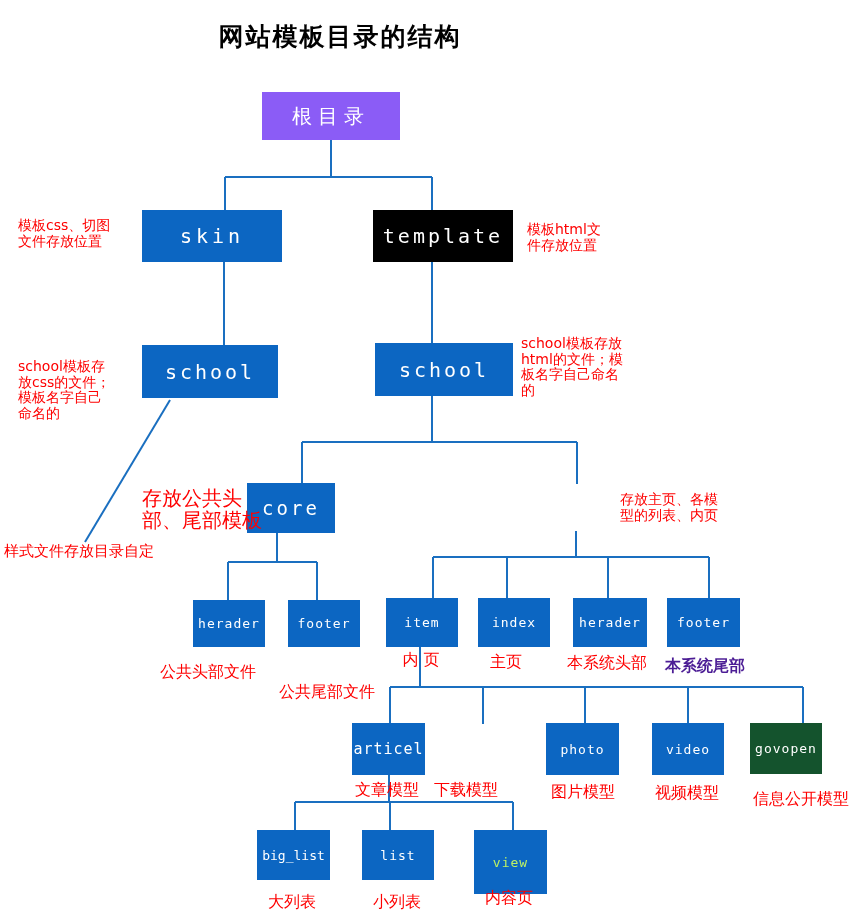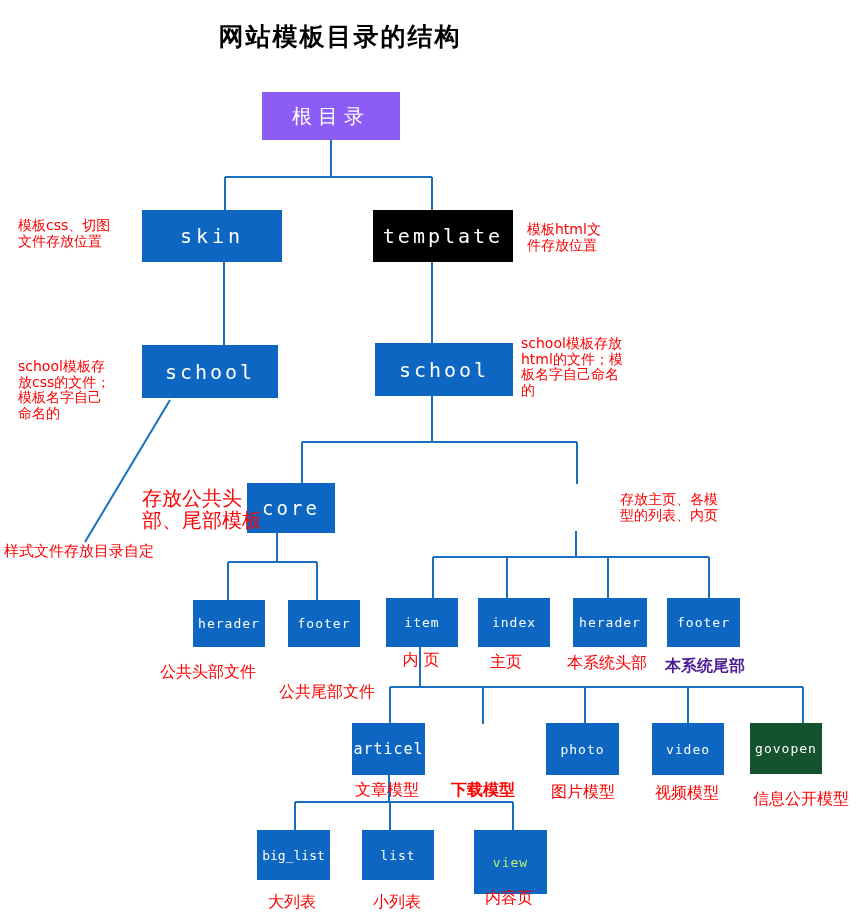--- a/index.html
+++ b/index.html
@@ -141,20 +141,20 @@
 部、尾部模板</div>
     <div class="annotation" style="left: 620px; top: 492px; font-size: 14px; color: rgb(254, 0, 0);">存放主页、各模
 型的列表、内页</div>
     <div class="caption" style="left: 208px; top: 662px; font-size: 16px; color: rgb(254, 0, 0);">公共头部文件</div>
     <div class="caption" style="left: 327px; top: 662px; font-size: 16px; color: rgb(254, 0, 0); margin-top: 20px;">公共尾部文件</div>
     <div class="caption" style="left: 421px; top: 650px; font-size: 16px; color: rgb(254, 0, 0);">内 页</div>
     <div class="caption" style="left: 506px; top: 652px; font-size: 16px; color: rgb(254, 0, 0);">主页</div>
     <div class="caption" style="left: 607px; top: 653px; font-size: 16px; color: rgb(254, 0, 0);">本系统头部</div>
     <div class="caption" style="left: 705px; top: 656px; font-size: 16px; color: #4c1d95; font-weight: bold;">本系统尾部</div>
     <div class="caption" style="left: 387px; top: 780px; font-size: 16px; color: rgb(254, 0, 0);">文章模型</div>
-    <div class="caption" style="left: 483px; top: 780px; font-size: 16px; color: rgb(254, 0, 0); font-weight: bold;">下载模型</div>
+    <div class="caption" style="left: 466px; top: 780px; font-size: 16px; color: rgb(254, 0, 0);">下载模型</div>
     <div class="caption" style="left: 583px; top: 782px; font-size: 16px; color: rgb(254, 0, 0);">图片模型</div>
     <div class="caption" style="left: 687px; top: 783px; font-size: 16px; color: rgb(254, 0, 0);">视频模型</div>
     <div class="caption" style="left: 801px; top: 789px; font-size: 16px; color: rgb(254, 0, 0);">信息公开模型</div>
     <div class="caption" style="left: 292px; top: 892px; font-size: 16px; color: rgb(254, 0, 0);">大列表</div>
     <div class="caption" style="left: 397px; top: 892px; font-size: 16px; color: rgb(254, 0, 0);">小列表</div>
     <div class="caption" style="left: 509px; top: 888px; font-size: 16px; color: rgb(254, 0, 0);">内容页</div>
   </div>
 
 </body></html>

